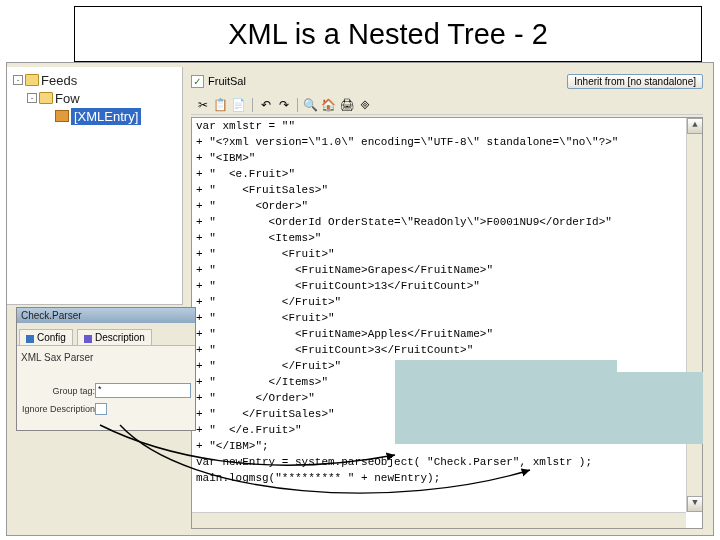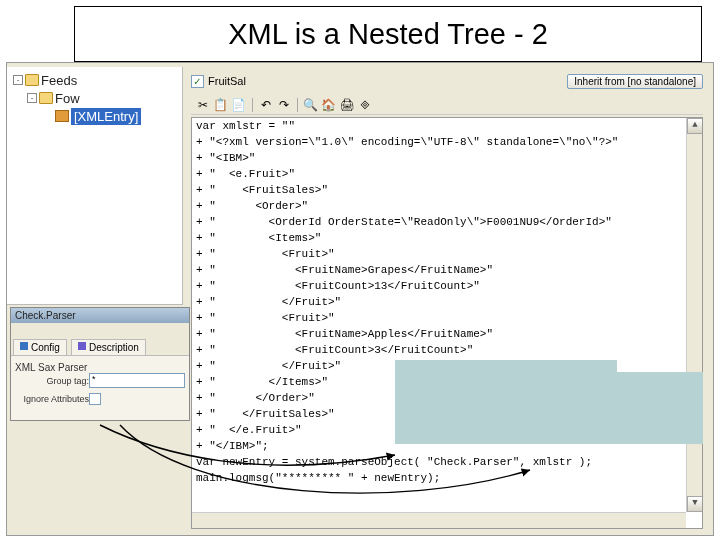--- a/index.html
+++ b/index.html
@@ -184,21 +184,21 @@
   .scrollbar-h {
     position: absolute;
     left: 0; right: 16px; bottom: 0; height: 16px;
     background: #ece9d8;
     border-top: 1px solid #ccc;
   }
   
   .props-dialog {
     position: absolute;
     top: 244px;
-    left: 3px;
+    left: 9px;
     width: 180px;
     border: 1px solid #888;
     background: #eab308;
     font-size: 10px;
     z-index: 5;
   }
   .props-title {
     background: linear-gradient(#b8ccde,#8fa9c3);
     color: #222;
     font-size: 10px;
@@ -208,33 +208,33 @@
     display: flex;
     background: #ece9d8;
     border-bottom: 1px solid #bbb;
   }
   .props-tab {
     padding: 2px 6px;
     font-size: 10px;
     background: #f5f3ea;
     border: 1px solid #bbb;
     border-bottom: none;
-    margin: 16px 2px 0 2px;
-    display: flex;
-    align-items: flex-start;
+    margin: 6px 2px 0 2px;
+    display: flex;
+    align-items: flex-end;
     gap: 3px;
   }
   .props-body {
     background: #f5f3ea;
     padding: 6px 4px 10px;
   }
   .section-title {
     font-size: 10px;
     color: #333;
-    margin-bottom: 0;
+    margin-bottom: 20px;
   }
   .prop-row {
     display: flex;
     align-items: center;
     margin-bottom: 5px;
     gap: 0;
   }
   .prop-label {
     width: 74px;
     text-align: right;
@@ -366,21 +366,21 @@
         <span>Description</span>
       </div>
     </div>
     <div class="props-body">
       <div class="section-title">XML Sax Parser</div>
       <div class="prop-row">
         <span class="prop-label">Group tag:</span>
         <div class="prop-input">*</div>
       </div>
       <div class="prop-row">
-        <span class="prop-label">Ignore Attributes</span>
+        <span class="prop-label">Ignore Description</span>
         <div class="prop-check"></div>
       </div>
     </div>
   </div>
 
 </div>
 
 <div class="overlay-box overlay1"></div>
 <div class="overlay-box overlay2"></div>
 

